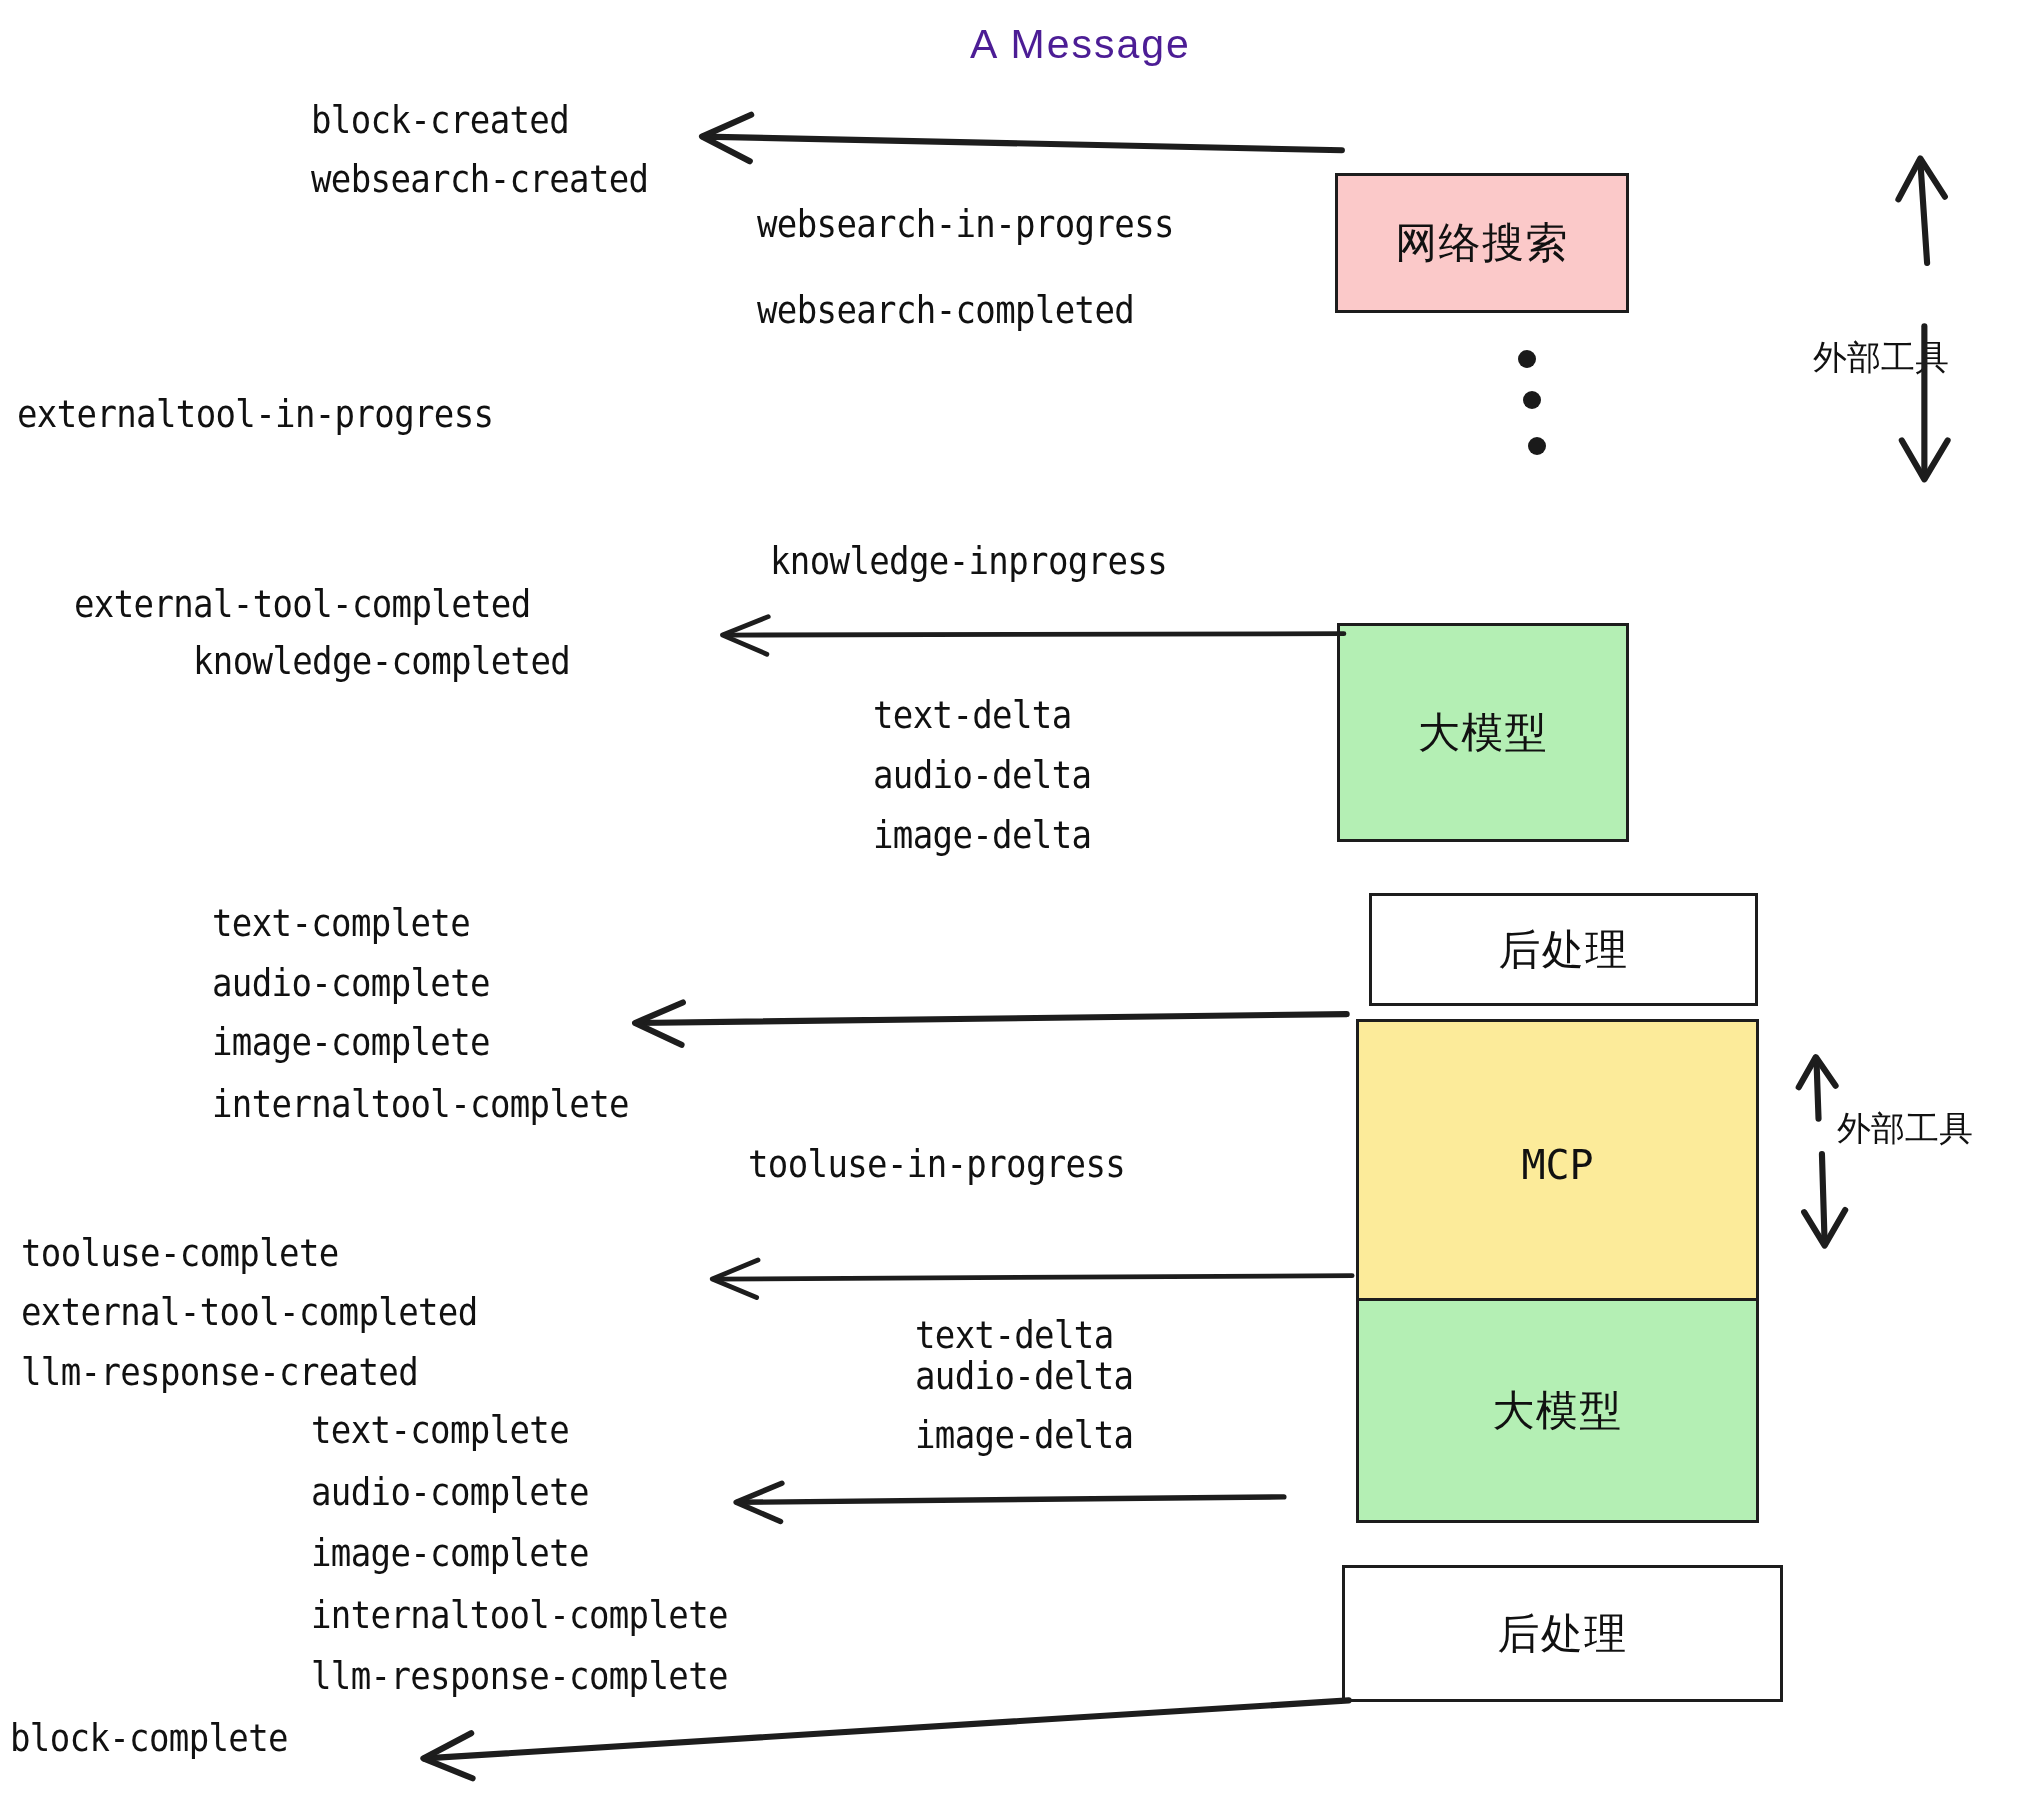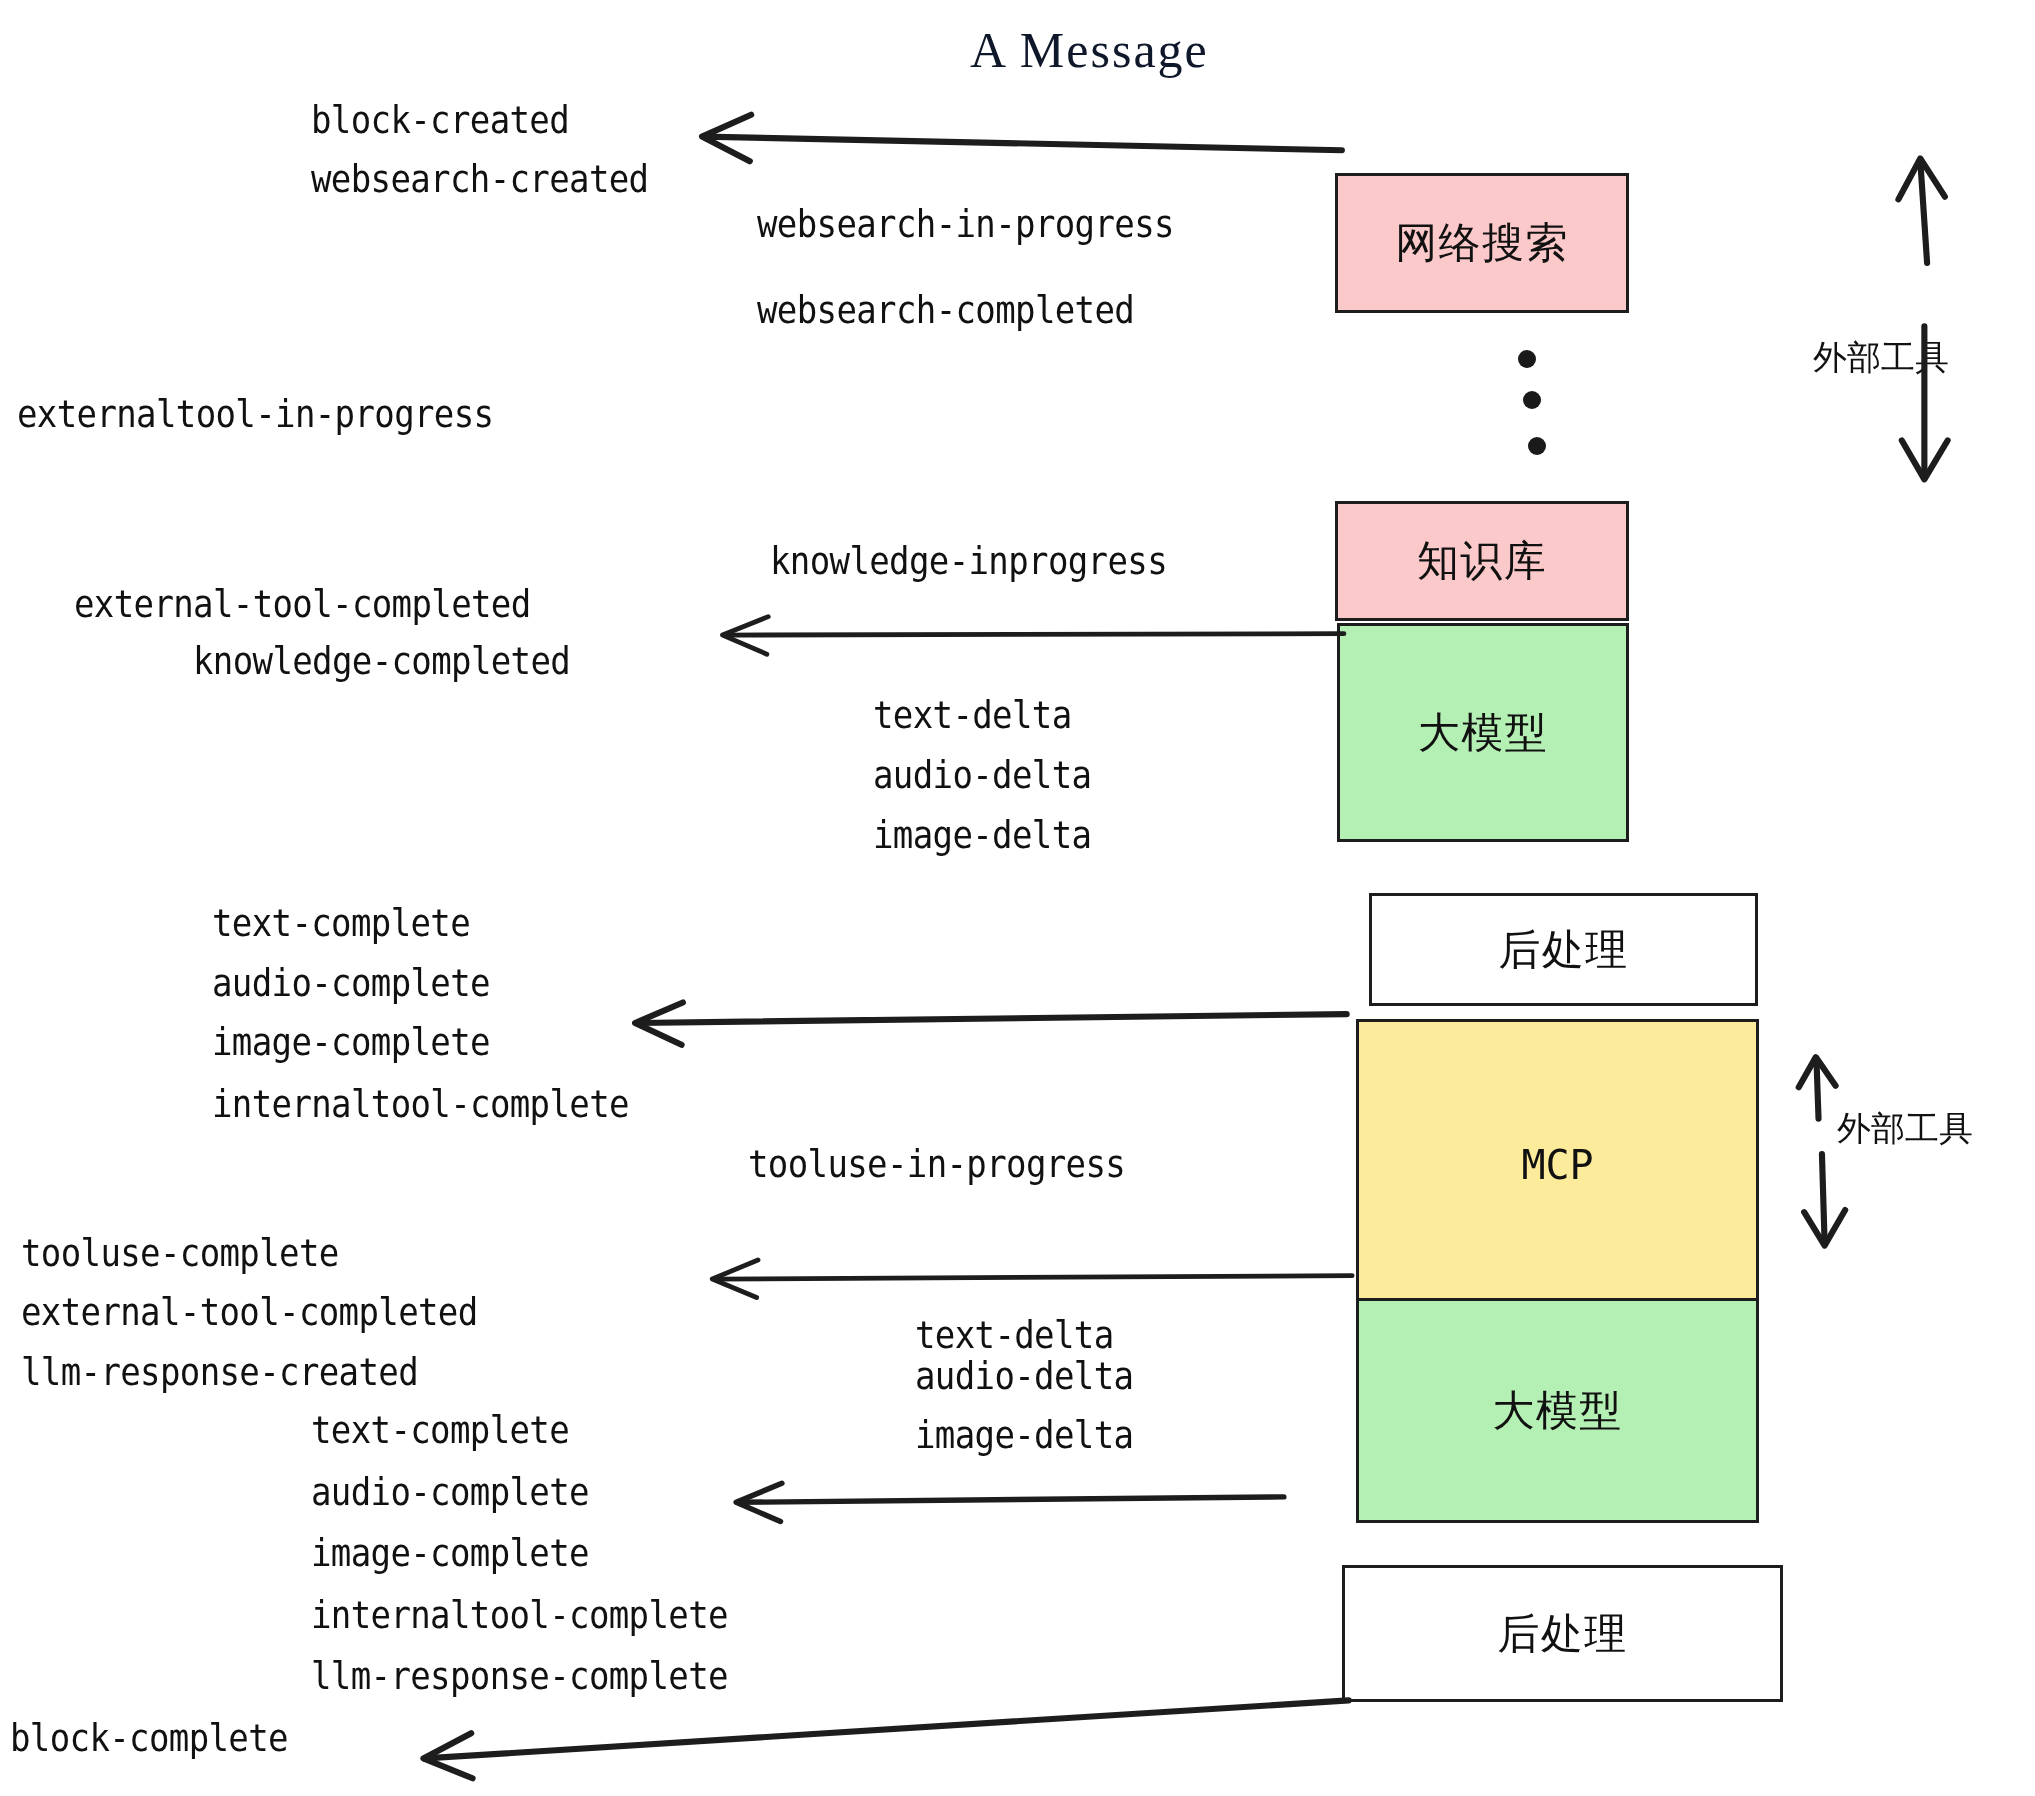--- a/index.html
+++ b/index.html
@@ -17,24 +17,24 @@
     font-family:"DejaVu Sans Mono","Liberation Mono",monospace;
     font-size:37px;
     line-height:1;
     letter-spacing:-0.7px;
     transform:scaleX(0.92);
     transform-origin:left center;
   }
   .title{
     position:absolute;
     white-space:pre;
-    color:#0f172a;
-    font-size:50px;
+    color:#4c1d95;
+    font-size:41px;
     letter-spacing:2px;
-    font-family:Liberation Serif, serif;
+    font-family:Liberation Sans, sans-serif;
   }
   .box{
     position:absolute;
     box-sizing:border-box;
     border:3.4px solid #1d1d1d;
     display:flex;
     align-items:center;
     justify-content:center;
     color:#111111;
     font-family:"DejaVu Sans","Liberation Sans",sans-serif;
@@ -70,23 +70,20 @@
 <body>
 
 <div id="stage">
 
   <div class="title" style="left:970px;top:20.5px;">A Message</div>
 
   <div class="box" style="left:1335px;top:173px;width:294px;height:140px;background:#FBC9C9;">
     <span>网络搜索</span>
   </div>
 
-  <div class="box" style="left:1335px;top:501px;width:294px;height:120px;background:#FBC9C9;">
-    <span>知识库</span>
-  </div>
 
   <div class="box" style="left:1337px;top:623px;width:292px;height:219px;background:#B4EFB4;">
     <span>大模型</span>
   </div>
 
   <div class="box" style="left:1369px;top:893px;width:389px;height:113px;background:#FFFFFF;">
     <span>后处理</span>
   </div>
 
   <div class="box mcp" style="left:1356px;top:1019px;width:403px;height:292px;background:#FCEB9A;">

